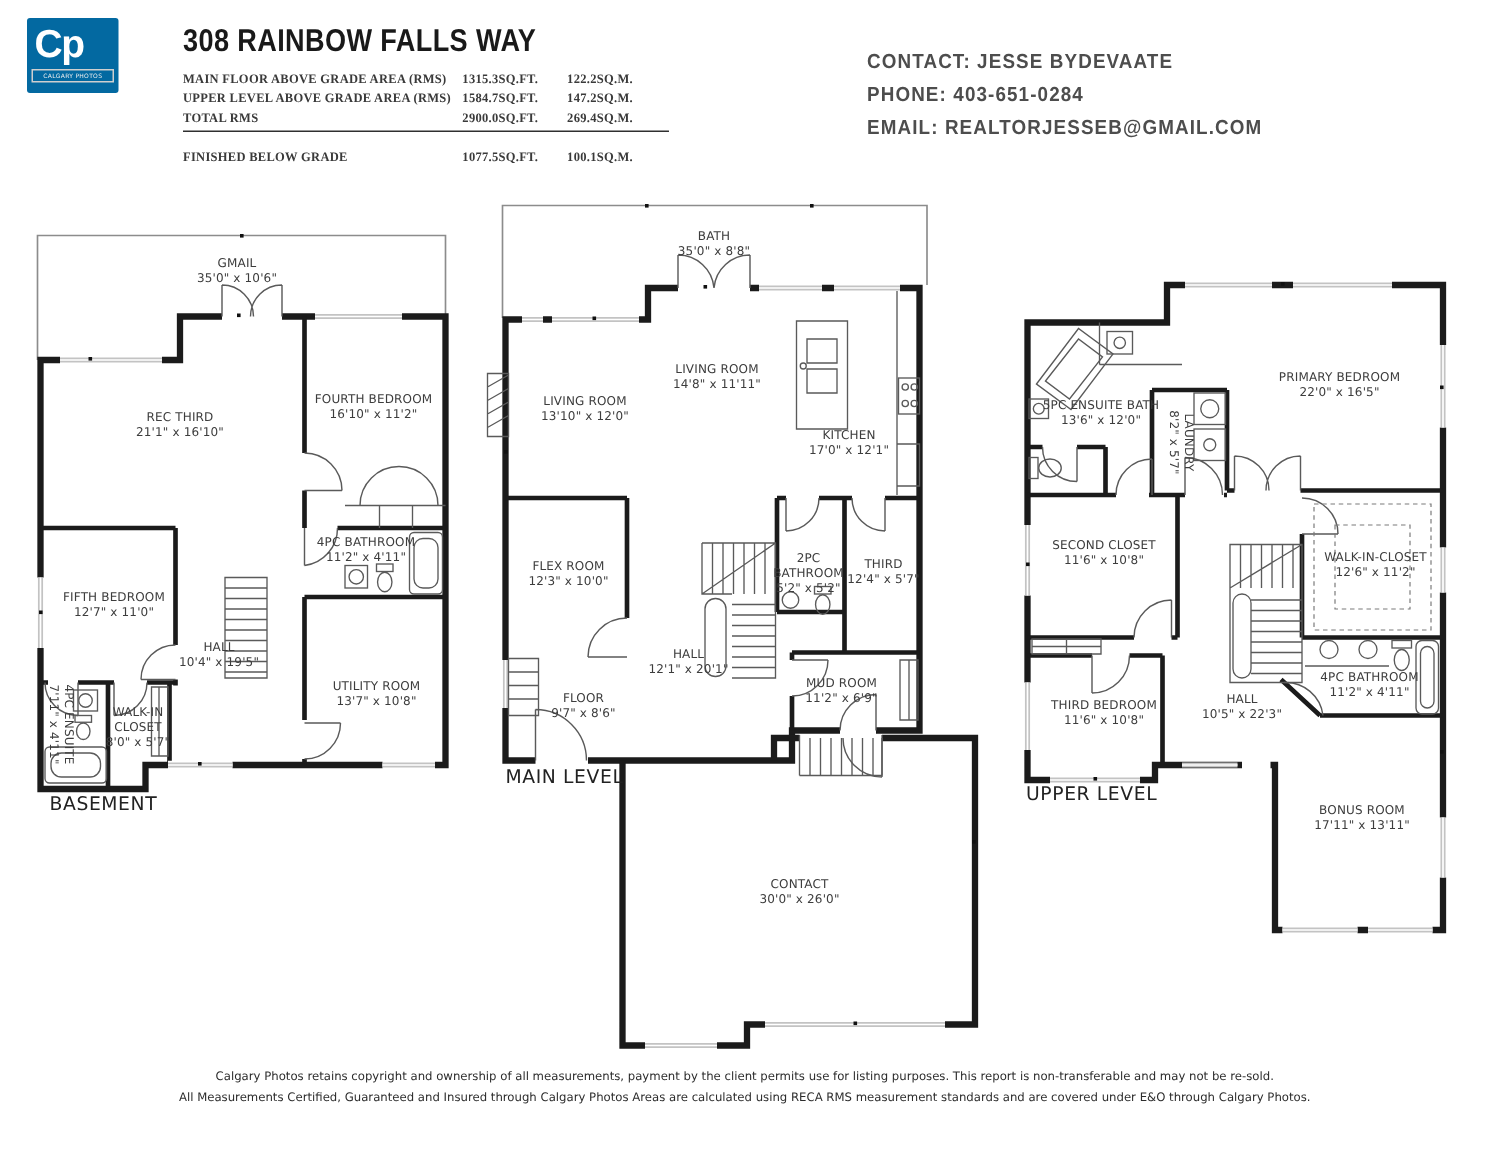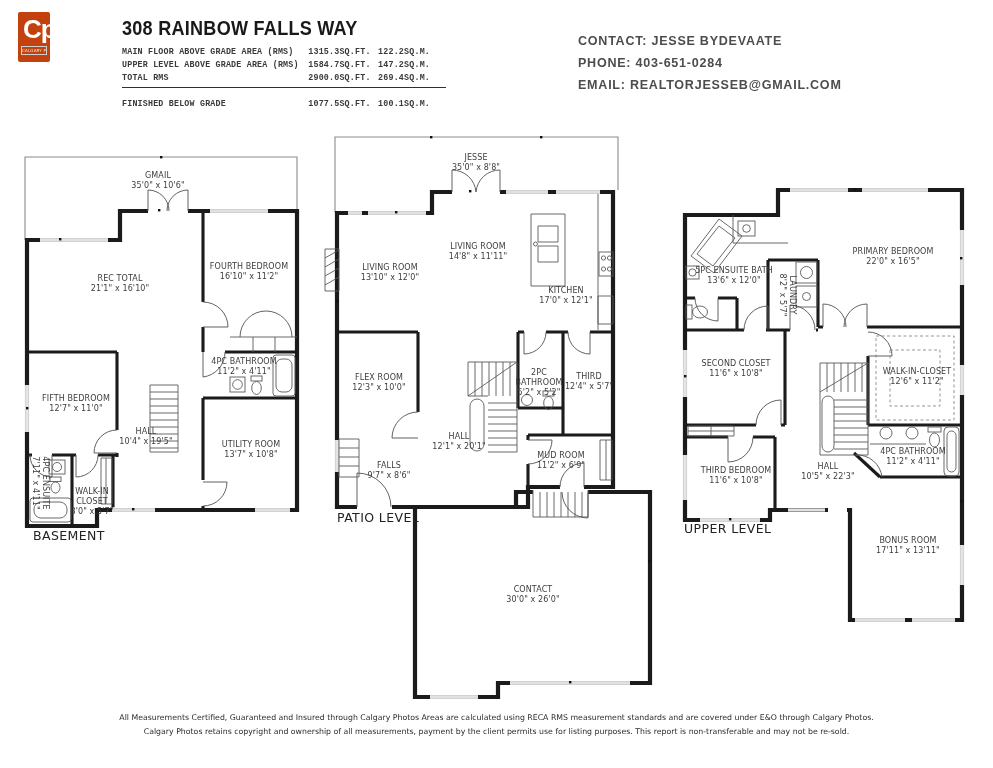--- a/index.html
+++ b/index.html
@@ -1,22 +1,22 @@
 <!DOCTYPE html>
 <html><head>
 <meta charset="utf-8">
 <style>
   html,body{margin:0;padding:0;background:#fff}
   .page{position:relative;width:993px;height:768px;background:#fff;overflow:hidden;font-family:"DejaVu Sans",sans-serif}
   
-  .logo{position:absolute;left:18px;top:12px;width:32px;height:50px;background:#c2410c;border-radius:2px;color:#fff}
+  .logo{position:absolute;left:18px;top:12px;width:61px;height:50px;background:#0369a1;border-radius:2px;color:#fff}
   .logo-cp{font-family:"Liberation Sans",sans-serif;font-weight:bold;font-size:26px;line-height:30px;margin:2px 0 0 5px;letter-spacing:-1px}
   .logo-sub{margin:2px 3px 0;border:1px solid #cfcfcf;font-size:4px;text-align:center;color:#eee;padding:1px 0;letter-spacing:.2px;white-space:nowrap;overflow:hidden}
   .title{position:absolute;left:122px;top:16px;font-family:"Liberation Sans",sans-serif;font-weight:bold;font-size:21px;color:#191919;transform:scaleX(.86);transform-origin:0 50%;letter-spacing:.3px;white-space:nowrap}
-  .areas{position:absolute;left:122px;top:47px;font-family:Liberation Mono, monospace;font-weight:bold;font-size:8.6px;color:#3a3a3a;letter-spacing:.2px}
+  .areas{position:absolute;left:122px;top:47px;font-family:Liberation Serif, serif;font-weight:bold;font-size:8.6px;color:#3a3a3a;letter-spacing:.2px}
   .arow{display:flex;height:13px;transform:scaleX(.97);transform-origin:0 0;white-space:nowrap}
   .alabel{width:192px}.asqft{width:72px}.asqm{width:70px}
   .arow.total{border-bottom:1.4px solid #2f2f2f;height:14px}
   .arow.below{margin-top:11px}
   .contact{position:absolute;left:578px;top:30px;font-family:"Liberation Sans",sans-serif;font-weight:bold;font-size:13.5px;color:#4d4d4d;letter-spacing:.8px;line-height:22px;transform:scaleX(.93);transform-origin:0 0;white-space:nowrap}
   
   .rl{position:absolute;text-align:center;font-size:8px;line-height:1.28;color:#3d3d3d;letter-spacing:.1px;white-space:nowrap;transform:translate(-50%,-50%)}
   .rl span{display:block}
   .rl.wrap{white-space:normal}
   .rl .rd{white-space:nowrap}
@@ -227,55 +227,55 @@
         <rect x="430" y="136" width="2.4" height="2.4"></rect>
       <rect x="540" y="136" width="2.4" height="2.4"></rect>
     </g>
   </svg>
 
   <div class="rl" style="left:158px;top:181px">
     <span class="rn">GMAIL</span>
     <span class="rd">35'0" x 10'6"</span>
   </div>
   <div class="rl" style="left:120px;top:284px">
-    <span class="rn">REC TOTAL</span>
+    <span class="rn">REC THIRD</span>
     <span class="rd">21'1" x 16'10"</span>
   </div>
   <div class="rl" style="left:249px;top:272px">
     <span class="rn">FOURTH BEDROOM</span>
     <span class="rd">16'10" x 11'2"</span>
   </div>
   <div class="rl" style="left:244px;top:367px">
     <span class="rn">4PC BATHROOM</span>
     <span class="rd">11'2" x 4'11"</span>
   </div>
   <div class="rl" style="left:76px;top:404px">
     <span class="rn">FIFTH BEDROOM</span>
     <span class="rd">12'7" x 11'0"</span>
   </div>
   <div class="rl" style="left:146px;top:437px">
     <span class="rn">HALL</span>
     <span class="rd">10'4" x 19'5"</span>
   </div>
-  <div class="rl" style="left:251px;top:450px">
+  <div class="rl" style="left:251px;top:463px">
     <span class="rn">UTILITY ROOM</span>
     <span class="rd">13'7" x 10'8"</span>
   </div>
-  <div class="rl wrap" style="left:92px;top:502px;width:50px">
+  <div class="rl wrap" style="left:92px;top:486px;width:50px">
     <span class="rn">WALK-IN CLOSET</span>
     <span class="rd">8'0" x 5'7"</span>
   </div>
   <div class="rl rot" style="left:40px;top:483px">
     <span class="rn">4PC ENSUITE</span>
     <span class="rd">7'11" x 4'11"</span>
   </div>
   <div class="plan-label" style="left:33px;top:528px">BASEMENT</div>
 
   <div class="rl" style="left:476px;top:163px">
-    <span class="rn">JESSE</span>
+    <span class="rn">BATH</span>
     <span class="rd">35'0" x 8'8"</span>
   </div>
   <div class="rl" style="left:478px;top:252px">
     <span class="rn">LIVING ROOM</span>
     <span class="rd">14'8" x 11'11"</span>
   </div>
   <div class="rl" style="left:390px;top:273px">
     <span class="rn">LIVING ROOM</span>
     <span class="rd">13'10" x 12'0"</span>
   </div>
@@ -293,32 +293,32 @@
   </div>
   <div class="rl" style="left:589px;top:382px">
     <span class="rn">THIRD</span>
     <span class="rd">12'4" x 5'7"</span>
   </div>
   <div class="rl" style="left:459px;top:442px">
     <span class="rn">HALL</span>
     <span class="rd">12'1" x 20'1"</span>
   </div>
   <div class="rl" style="left:389px;top:471px">
-    <span class="rn">FALLS</span>
+    <span class="rn">FLOOR</span>
     <span class="rd">9'7" x 8'6"</span>
   </div>
   <div class="rl" style="left:561px;top:461px">
     <span class="rn">MUD ROOM</span>
     <span class="rd">11'2" x 6'9"</span>
   </div>
   <div class="rl" style="left:533px;top:595px">
     <span class="rn">CONTACT</span>
     <span class="rd">30'0" x 26'0"</span>
   </div>
-  <div class="plan-label" style="left:337px;top:510px">PATIO LEVEL</div>
+  <div class="plan-label" style="left:337px;top:510px">MAIN LEVEL</div>
 
   <div class="rl" style="left:734px;top:276px">
     <span class="rn">5PC ENSUITE BATH</span>
     <span class="rd">13'6" x 12'0"</span>
   </div>
   <div class="rl rot" style="left:787px;top:295px">
     <span class="rn">LAUNDRY</span>
     <span class="rd">8'2" x 5'7"</span>
   </div>
   <div class="rl" style="left:893px;top:257px">
@@ -345,17 +345,17 @@
     <span class="rn">4PC BATHROOM</span>
     <span class="rd">11'2" x 4'11"</span>
   </div>
   <div class="rl" style="left:908px;top:546px">
     <span class="rn">BONUS ROOM</span>
     <span class="rd">17'11" x 13'11"</span>
   </div>
   <div class="plan-label" style="left:684px;top:521px">UPPER LEVEL</div>
 
   <div class="footer">
+    <div>Calgary Photos retains copyright and ownership of all measurements, payment by the client permits use for listing purposes. This report is non-transferable and may not be re-sold.</div>
     <div>All Measurements Certified, Guaranteed and Insured through Calgary Photos Areas are calculated using RECA RMS measurement standards and are covered under E&amp;O through Calgary Photos.</div>
-    <div>Calgary Photos retains copyright and ownership of all measurements, payment by the client permits use for listing purposes. This report is non-transferable and may not be re-sold.</div>
   </div>
 
 </div>
 
 </body></html>

